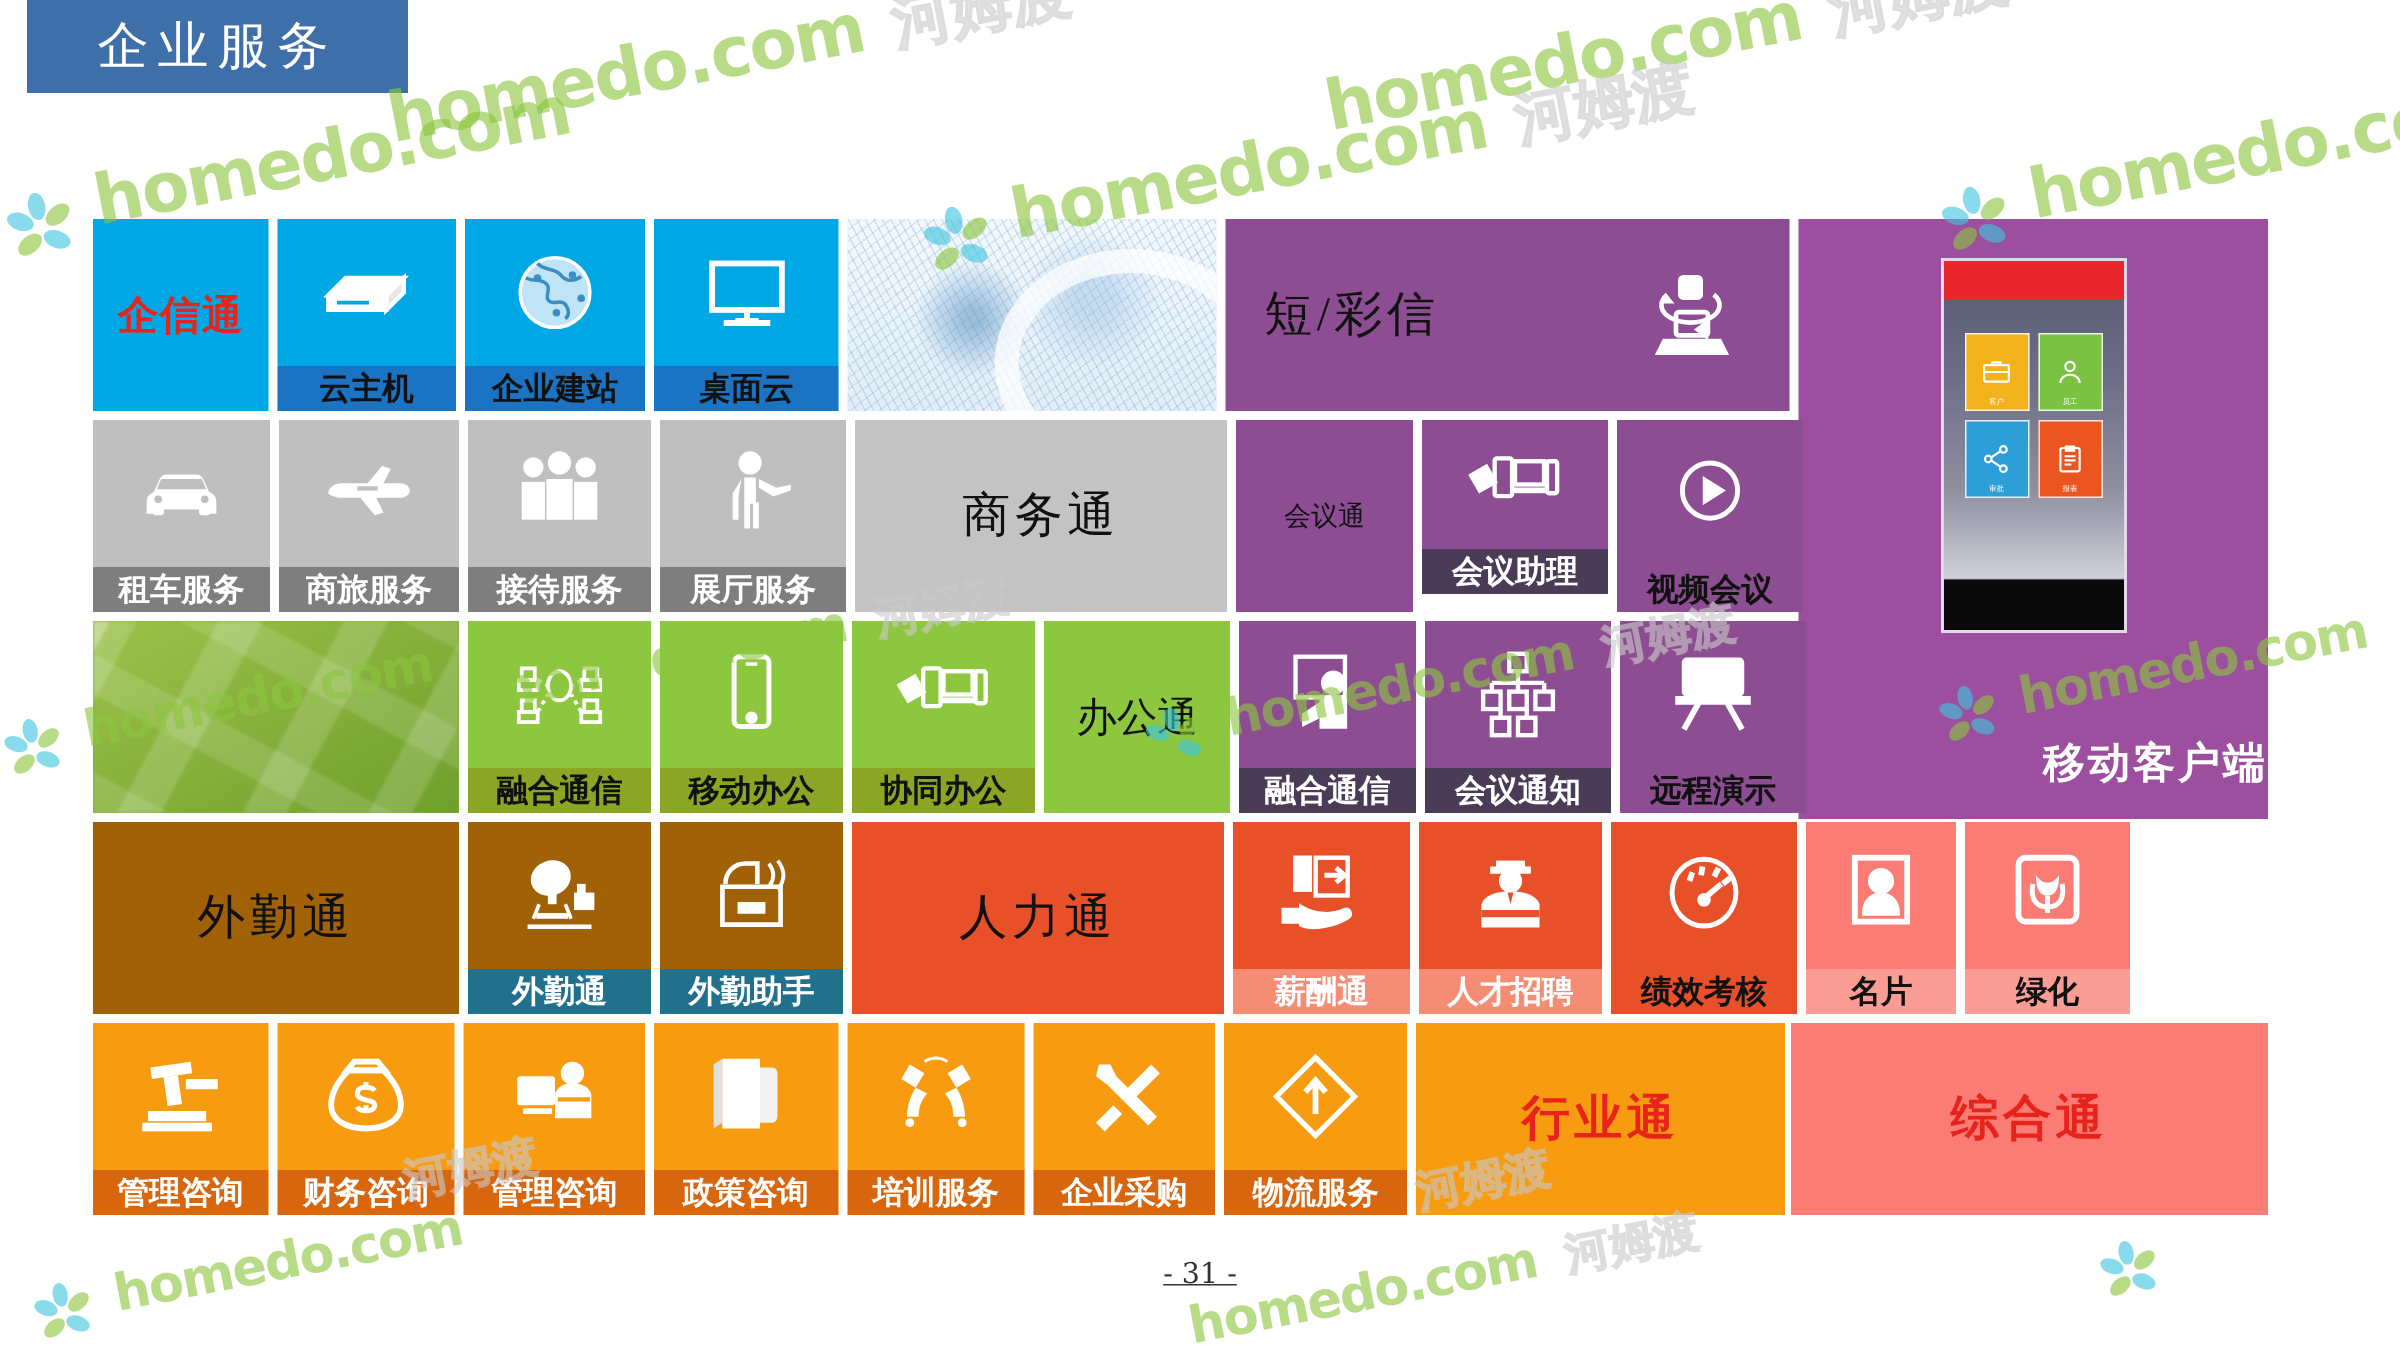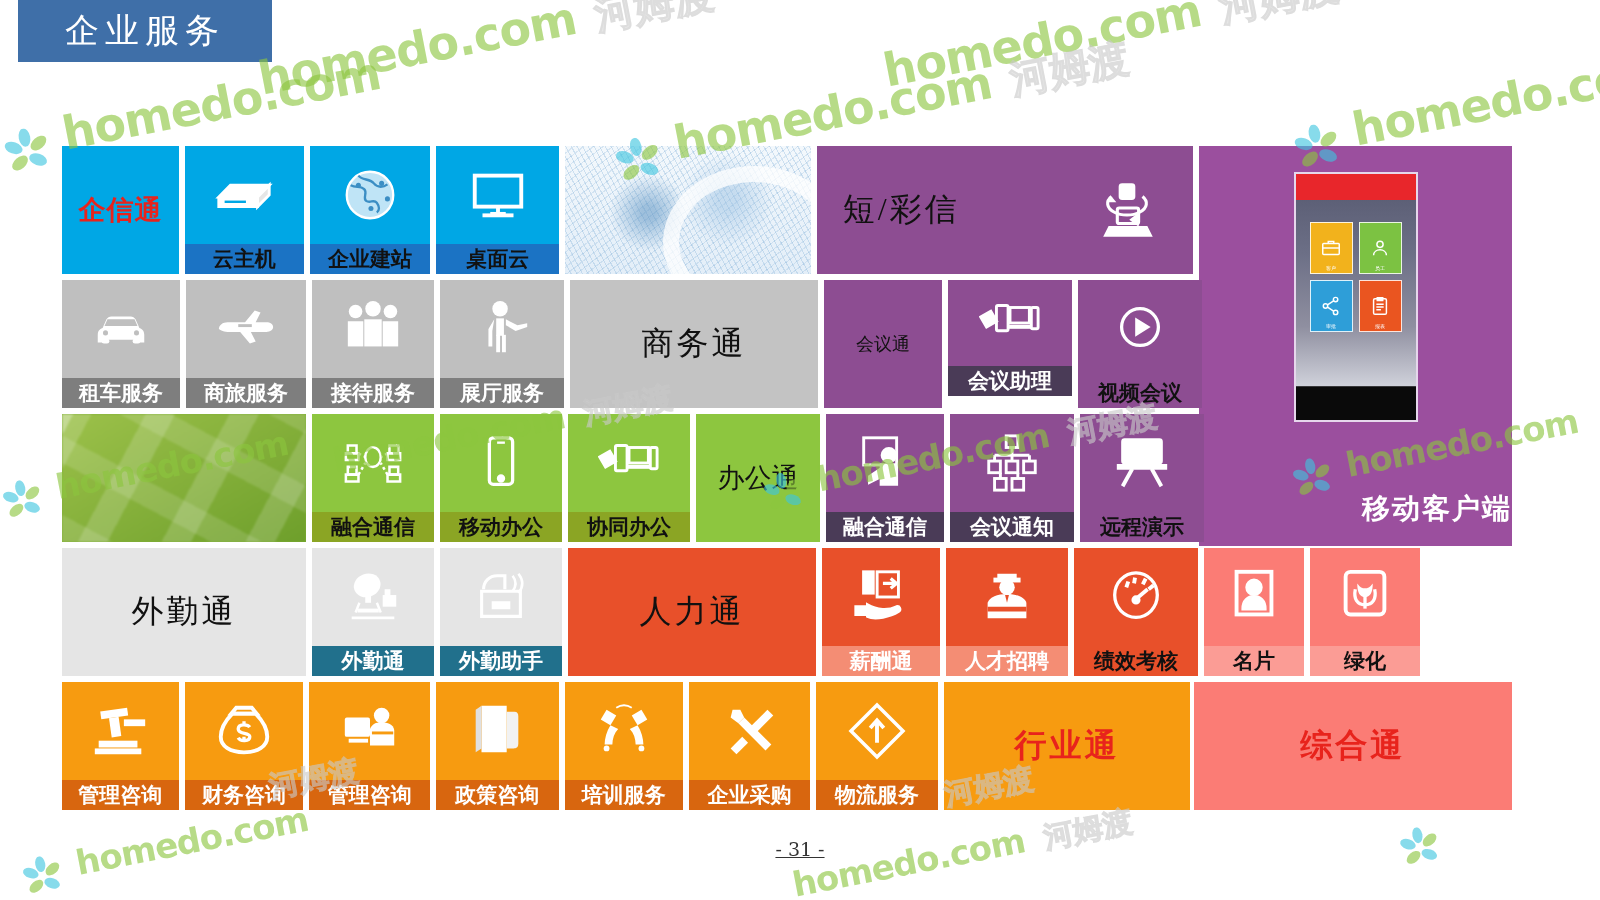--- a/index.html
+++ b/index.html
@@ -50,21 +50,21 @@
   
   .c-cyan{background:#00a7e5;}
   .c-cyan-lbl{background:#1b73c4;}
   .c-gray{background:#bfbfbf;}
   .c-gray-lbl{background:#7e7e7e;}
   .c-graybig{background:#c3c3c3;}
   .c-purple{background:#8d4d92;}
   .c-purple-lbl{background:#4a3b57;}
   .c-green{background:#8dc63f;}
   .c-green-lbl{background:#8ba524;}
-  .c-teal{background:#e5e5e5;text-align:center;}
+  .c-teal{background:#a16207;text-align:center;}
   .c-teal-lbl{background:#21708c;}
   .c-red{background:#e8502a;}
   .c-red-lbl{background:#f48d74;}
   .c-salmon{background:#fb7c75;}
   .c-salmon-lbl{background:#fb9c95;}
   .c-orange{background:#f79b10;}
   .c-orange-lbl{background:#d8660f;}
 
   
   .pic-net{background:#edf4fa;position:relative;}

